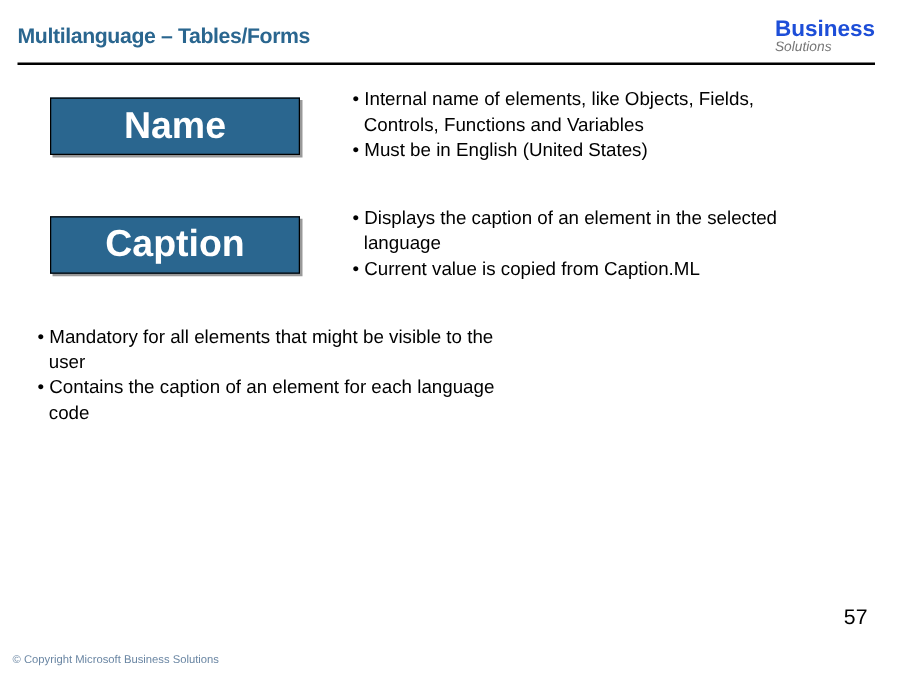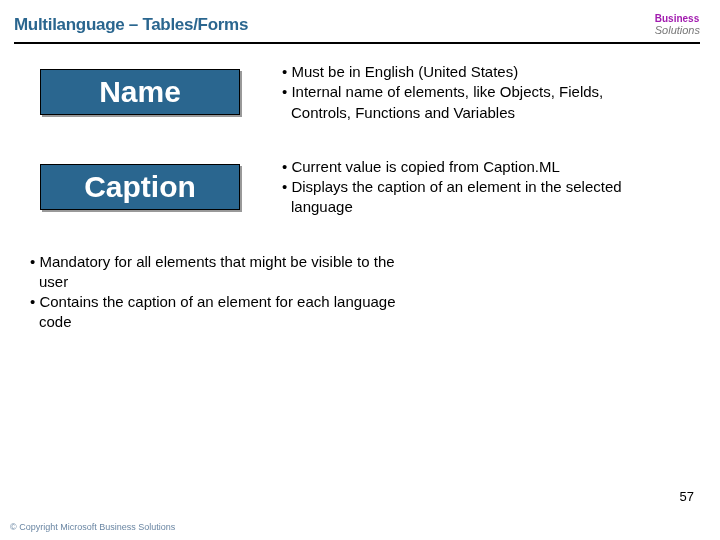--- a/index.html
+++ b/index.html
@@ -26,22 +26,22 @@
   .logo-top {
     font-style: italic;
     font-weight: 700;
     font-size: 16px;
     color: #666;
     letter-spacing: -0.5px;
   }
   .logo-top .flag { display:inline-block; vertical-align: middle; }
   .logo-bottom {
     font-weight: 700;
-    font-size: 10px;
-    color: #a21caf;
+    font-size: 18px;
+    color: #1d4ed8;
   }
   .logo-sub {
     font-size: 11px;
     color: #777;
     font-style: italic;
   }
   .rule {
     height: 2px;
     background: #000;
     margin: 6px 20px 0 14px;
@@ -84,21 +84,21 @@
     color: #000;
     line-height: 1.35;
     max-width: 380px;
   }
   .desc .b { display: block; text-indent: -0.6em; padding-left: 0.6em; }
 
   .pagenum {
     position: absolute;
     right: 26px;
     bottom: 36px;
-    font-size: 13px;
+    font-size: 17px;
     color: #000;
   }
   .copyright {
     position: absolute;
     left: 10px;
     bottom: 8px;
     font-size: 9px;
     color: #6a86a3;
     margin-top: 16px;
   }
@@ -113,30 +113,30 @@
     <div class="logo-sub">Solutions</div>
   </div>
 </div>
 <div class="rule"></div>
 
 <div class="content">
 
   <div class="row">
     <div class="chip">Name</div>
     <div class="desc">
+      <span class="b">• Internal name of elements, like Objects, Fields, Controls, Functions and Variables</span>
       <span class="b">• Must be in English (United States)</span>
-      <span class="b">• Internal name of elements, like Objects, Fields, Controls, Functions and Variables</span>
     </div>
   </div>
 
   <div class="row">
     <div class="chip">Caption</div>
     <div class="desc">
+      <span class="b">• Displays the caption of an element in the selected language</span>
       <span class="b">• Current value is copied from Caption.ML</span>
-      <span class="b">• Displays the caption of an element in the selected language</span>
     </div>
   </div>
 
   <div class="row">
     <div class="desc">
       <span class="b">• Mandatory for all elements that might be visible to the user</span>
       <span class="b">• Contains the caption of an element for each language code</span>
     </div>
   </div>
 </div>

